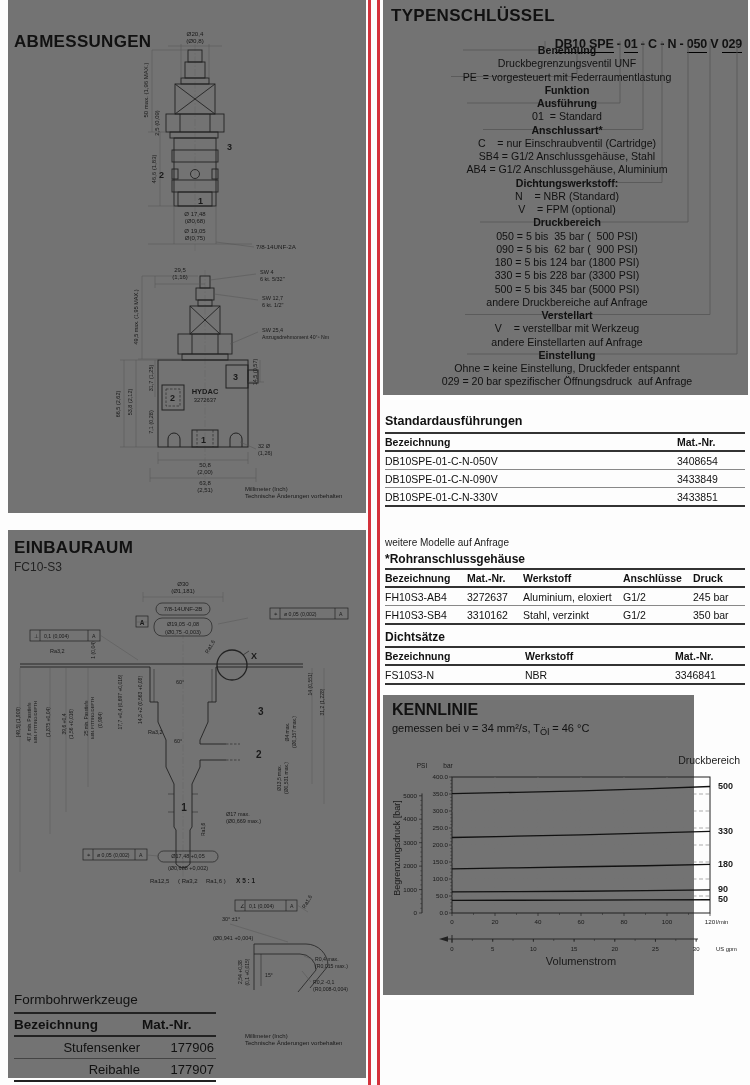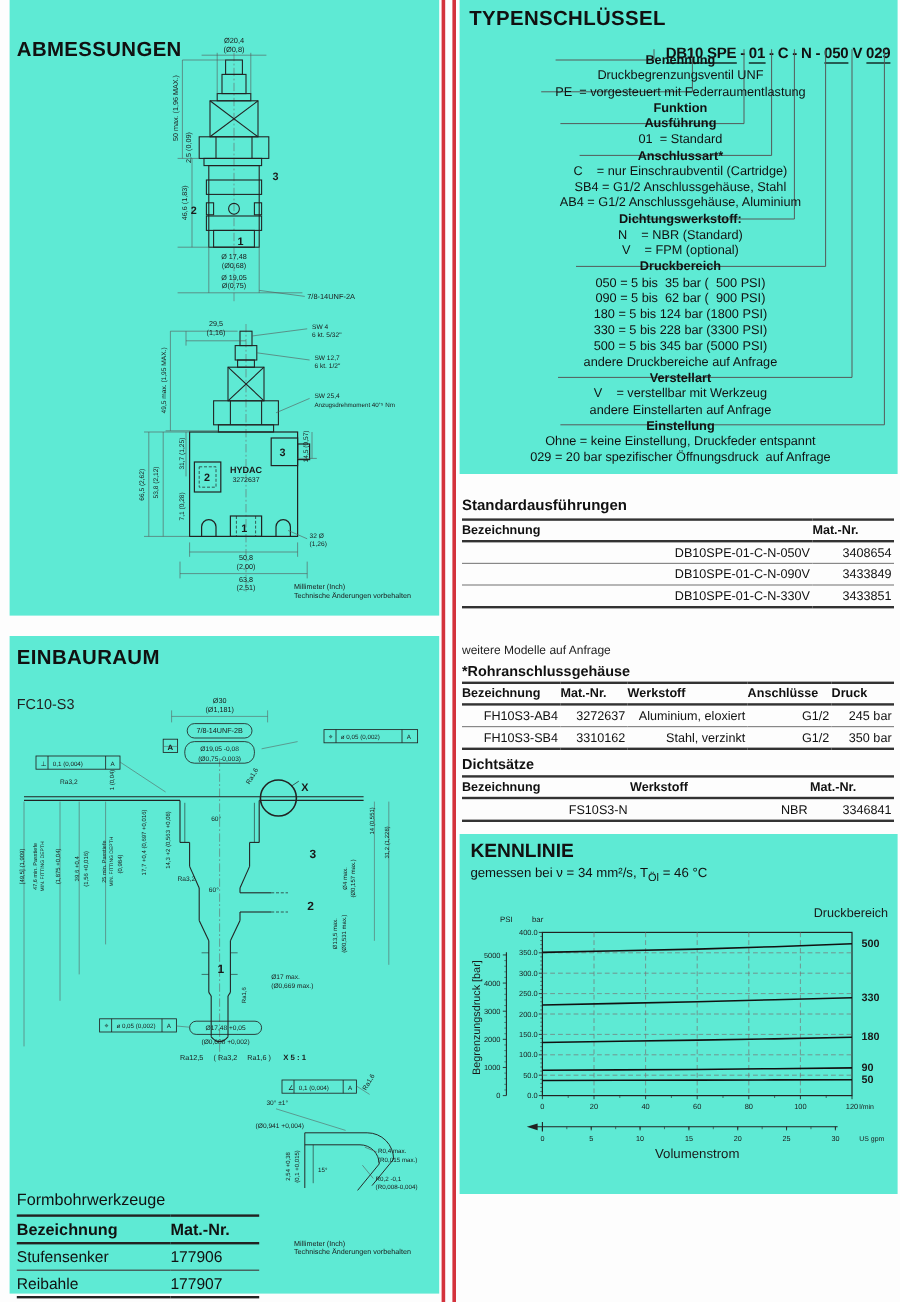--- a/index.html
+++ b/index.html
@@ -1,44 +1,44 @@
 <!DOCTYPE html>
 <html><head>
 <meta charset="utf-8">
 <style>
   html,body{margin:0;padding:0;}
   body{width:750px;height:1085px;background:#fdfdfd;position:relative;
        font-family:"Liberation Sans",sans-serif;color:#111;overflow:hidden;}
   .abs{position:absolute;}
-  .gray{position:absolute;background:#5eead4;}
+  .gray{position:absolute;background:#737373;}
   .sec-title{font-weight:bold;font-size:17px;letter-spacing:.3px;color:#111;}
   .sub-title{font-size:12px;color:#222;}
   .redline{position:absolute;top:0;width:2.5px;height:1085px;background:#d4323c;}
   svg text{fill:#1a1a1a;font-family:"Liberation Sans",sans-serif;}
   svg{overflow:visible;}
   
   .code{position:absolute;top:23px;right:6px;font-weight:bold;font-size:12.5px;
         letter-spacing:-0.2px;white-space:pre;}
   .code .u{display:inline-block;border-bottom:1.6px solid #000;padding-bottom:1px;}
   .ts-lines{position:absolute;left:8px;top:44px;width:352px;}
   .ts-line{font-size:10.6px;line-height:13.25px;white-space:pre;text-align:center;}
   .ts-line.bold{font-weight:bold;}
   
   table{border-collapse:collapse;table-layout:fixed;}
   .dtable{position:absolute;font-size:10.5px;}
   .dtable table{width:100%;border-top:2.5px solid #333;border-bottom:2.5px solid #333;}
   .dtable th{text-align:left;font-weight:bold;border-bottom:2px solid #333;padding:2px 2px 2px 0;}
-  .dtable td{border-top:1px solid #888;padding:2.5px 2px 2.5px 0;text-align:right;}
+  .dtable td{border-top:1px solid #888;padding:2.5px 2px 2.5px 0;}
   .theading{position:absolute;font-weight:bold;font-size:12.5px;}
   .footnote-sm{position:absolute;font-size:10px;color:#222;}
   
   .ftable{position:absolute;font-size:13px;width:202px;}
   .ftable table{width:100%;border-top:2.5px solid #222;border-bottom:2.5px solid #222;}
   .ftable th{text-align:left;font-weight:bold;border-bottom:2px solid #222;padding:3px 2px 3px 0;font-size:13.5px;}
-  .ftable td{border-top:1.5px solid #444;padding:3px 2px 3px 0;}
+  .ftable td{border-top:1.5px solid #444;padding:3px 2px 3px 0;text-align:right;}
   .kenn-title{position:absolute;font-weight:bold;font-size:16px;}
   .kenn-sub{position:absolute;font-size:11px;}
 </style>
 </head>
 <body>
 
 <div class="gray" style="left:8px;top:0;width:358px;height:513px;"></div>
 <div class="gray" style="left:8px;top:530px;width:358px;height:548px;"></div>
 
 <div class="abs sec-title" style="left:14px;top:6px;margin-top:26px;">ABMESSUNGEN</div>
@@ -170,21 +170,21 @@
     <text x="250" y="193" font-size="5.5">(1,26)</text>
     <text x="197" y="205" font-size="6" text-anchor="middle">50,8</text>
     <text x="197" y="212" font-size="6" text-anchor="middle">(2,00)</text>
     <text x="197" y="223" font-size="6" text-anchor="middle">63,8</text>
     <text x="197" y="230" font-size="6" text-anchor="middle">(2,51)</text>
     <text x="237" y="229" font-size="6" fill="#555">Millimeter (Inch)</text>
     <text x="237" y="236" font-size="6" fill="#555">Technische Änderungen vorbehalten</text>
   </svg>
 
 <div class="abs sec-title" style="left:14px;top:538px;">EINBAURAUM</div>
-<div class="abs sub-title" style="left:14px;top:580px;">FC10-S3</div>
+<div class="abs sub-title" style="left:14px;top:560px;">FC10-S3</div>
 
 <svg id="svg-d3" class="abs" style="left:8px;top:572px;" width="358" height="480" viewBox="0 0 358 480">
   <g stroke="#666" stroke-width="0.5" fill="none">
     <line x1="175" y1="60" x2="175" y2="312" stroke-dasharray="7,2,1.5,2"></line>
   </g>
   <g stroke="#222" stroke-width="0.9" fill="none">
     <line x1="12" y1="92" x2="295" y2="92"></line>
     <line x1="12" y1="95" x2="142" y2="95"></line>
       <line x1="208" y1="95" x2="295" y2="95"></line>
     <line x1="142" y1="95" x2="142" y2="130"></line>
@@ -490,21 +490,21 @@
     </tr>
     <tr>
       <td>FS10S3-N</td>
       <td>NBR</td>
       <td>3346841</td>
     </tr>
   </tbody>
     </table>
 </div>
 
-<div class="gray" style="left:383px;top:695px;width:365px;height:300px;">
+<div class="gray" style="left:383px;top:695px;width:311px;height:300px;">
   <div class="kenn-title" style="left:9px;top:6px;">KENNLINIE</div>
   <div class="kenn-sub" style="left:9px;top:27px;">
     <span>gemessen bei  ν = 34 mm²/s, T</span><sub>Öl</sub><span> = 46 °C</span>
   </div>
 </div>
 <svg id="chart-svg" class="abs" style="left:388px;top:753px;" width="358" height="218" viewBox="0 0 358 218">
     <rect x="64" y="24" width="258" height="136" fill="none" stroke="#222" stroke-width="1"></rect>
     <line x1="61" y1="160" x2="64" y2="160" stroke="#222" stroke-width="0.7"></line>
     <text x="60" y="162.2" font-size="6.2" text-anchor="end">0.0</text>
     <line x1="64" y1="143" x2="322" y2="143" stroke="#777" stroke-width="0.6" stroke-dasharray="4,2.5"></line>

